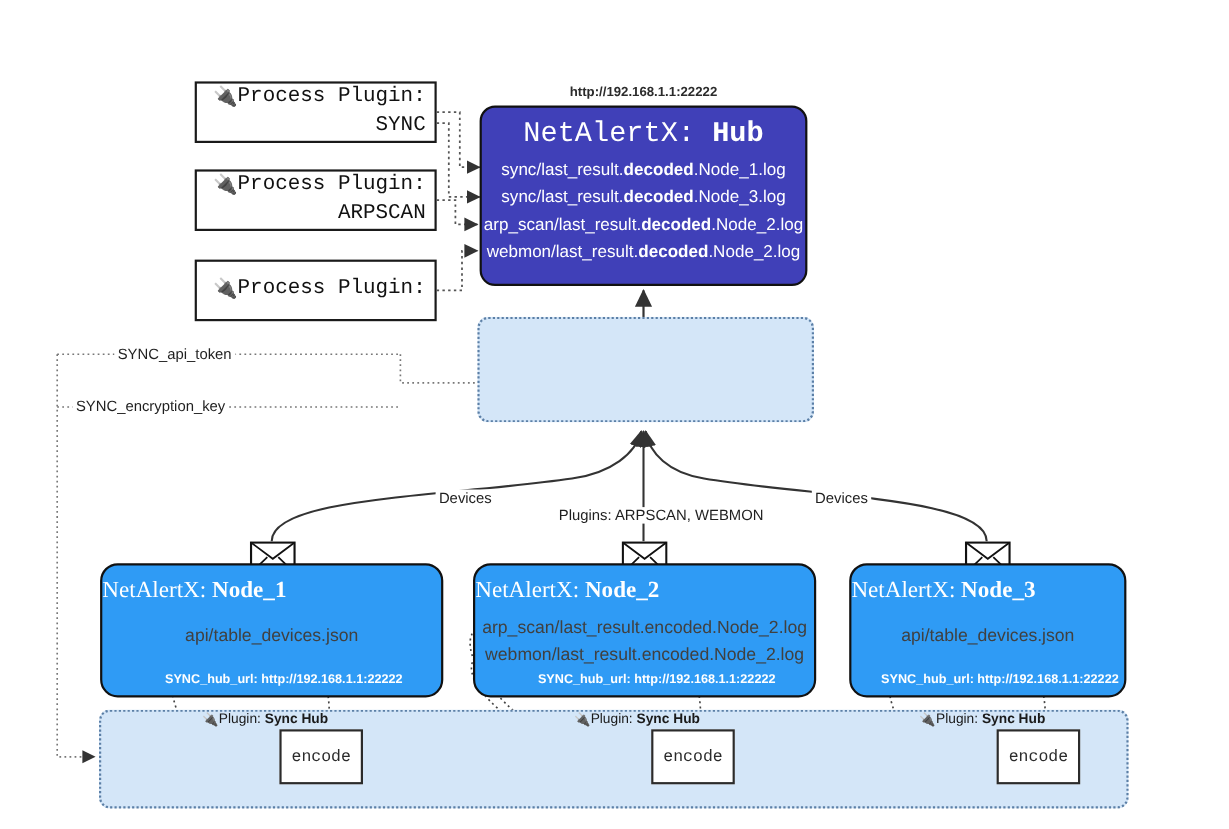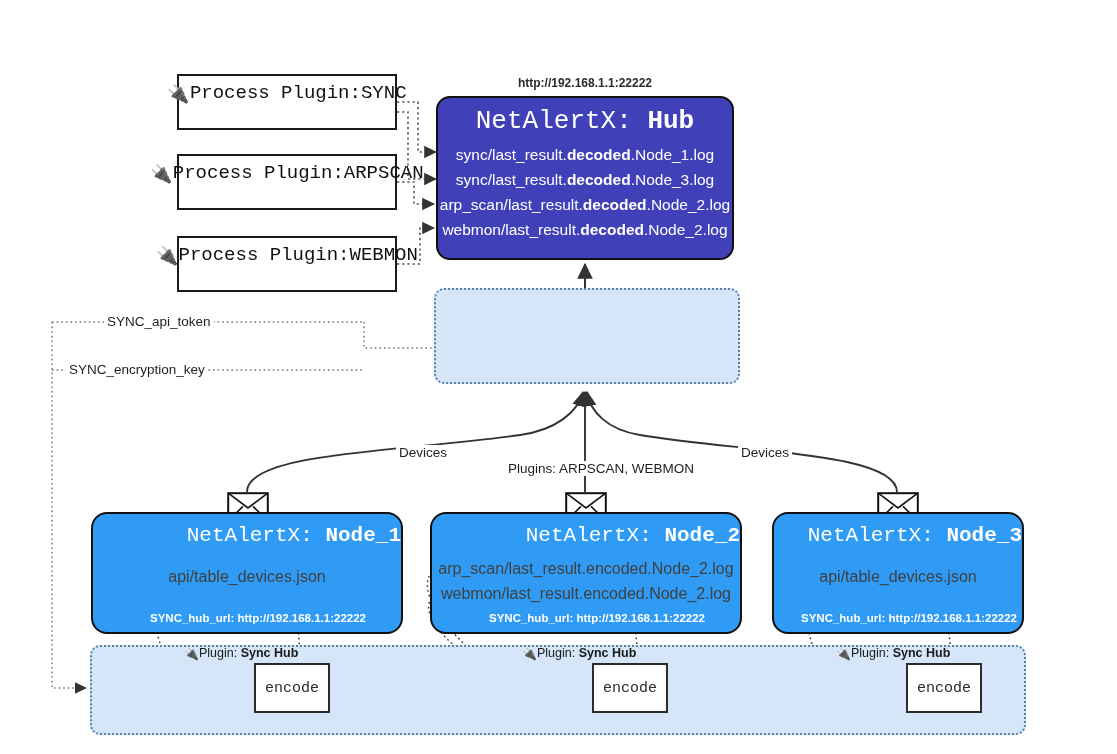--- a/index.html
+++ b/index.html
@@ -45,21 +45,21 @@
   .procbox {
     border: 2px solid #1a1a1a;
     background: #ffffff;
     font-family: "Liberation Mono", monospace;
     font-size: 19px;
     color: #111111;
     line-height: 1.25;
     text-align: right;
     padding: 6px 8px 8px 8px;
     display: flex;
-    flex-direction: row;
+    flex-direction: column;
     justify-content: center;
   }
   .procbox .l1 { white-space: nowrap; }
   .procbox .l1 .pi { font-size: 18px; vertical-align: -2px; }
   .procbox .l2 { white-space: nowrap; }
 
   
   #hub-url {
     position: absolute;
     font-size: 12px;
@@ -130,24 +130,24 @@
 
   
   .nodecard {
     background: #2f9bf5;
     border: 2px solid #111111;
     border-radius: 16px;
     padding-top: 10px;
     overflow: hidden;
   }
   .nodecard .n-title {
-    font-family: Liberation Mono, monospace;
+    font-family: Liberation Serif, serif;
     font-size: 21px;
     color: #ffffff;
-    text-align: right;
+    text-align: left;
     white-space: nowrap;
   }
   .nodecard .n-title b { font-weight: bold; }
   .nodecard .n-line {
     font-size: 16px;
     color: #404040;
     text-align: center;
     line-height: 1.55;
     white-space: nowrap;
   }
@@ -230,21 +230,20 @@
     <div class="l1">
       <span class="pi">🔌</span><span>Process Plugin:</span>
     </div>
     <div class="l2">ARPSCAN</div>
   </div>
 
   <div class="node procbox" style="left:177px; top:236px; width:220px; height:56px;">
     <div class="l1">
       <span class="pi">🔌</span><span>Process Plugin:</span>
     </div>
-    <div class="l2">WEBMON</div>
   </div>
 
   <div id="hub-url" style="left:436px; top:76px; width:298px; text-align:center;">http://192.168.1.1:22222</div>
 
   <div class="node" id="hub" style="left:436px; top:96px; width:298px; height:164px;">
     <div class="hub-title">
       <span>NetAlertX: </span><b>Hub</b>
     </div>
     <div class="logline"><span>sync/last_result.</span><b>decoded</b><span>.Node_1.log</span></div>
     <div class="logline"><span>sync/last_result.</span><b>decoded</b><span>.Node_3.log</span></div>

